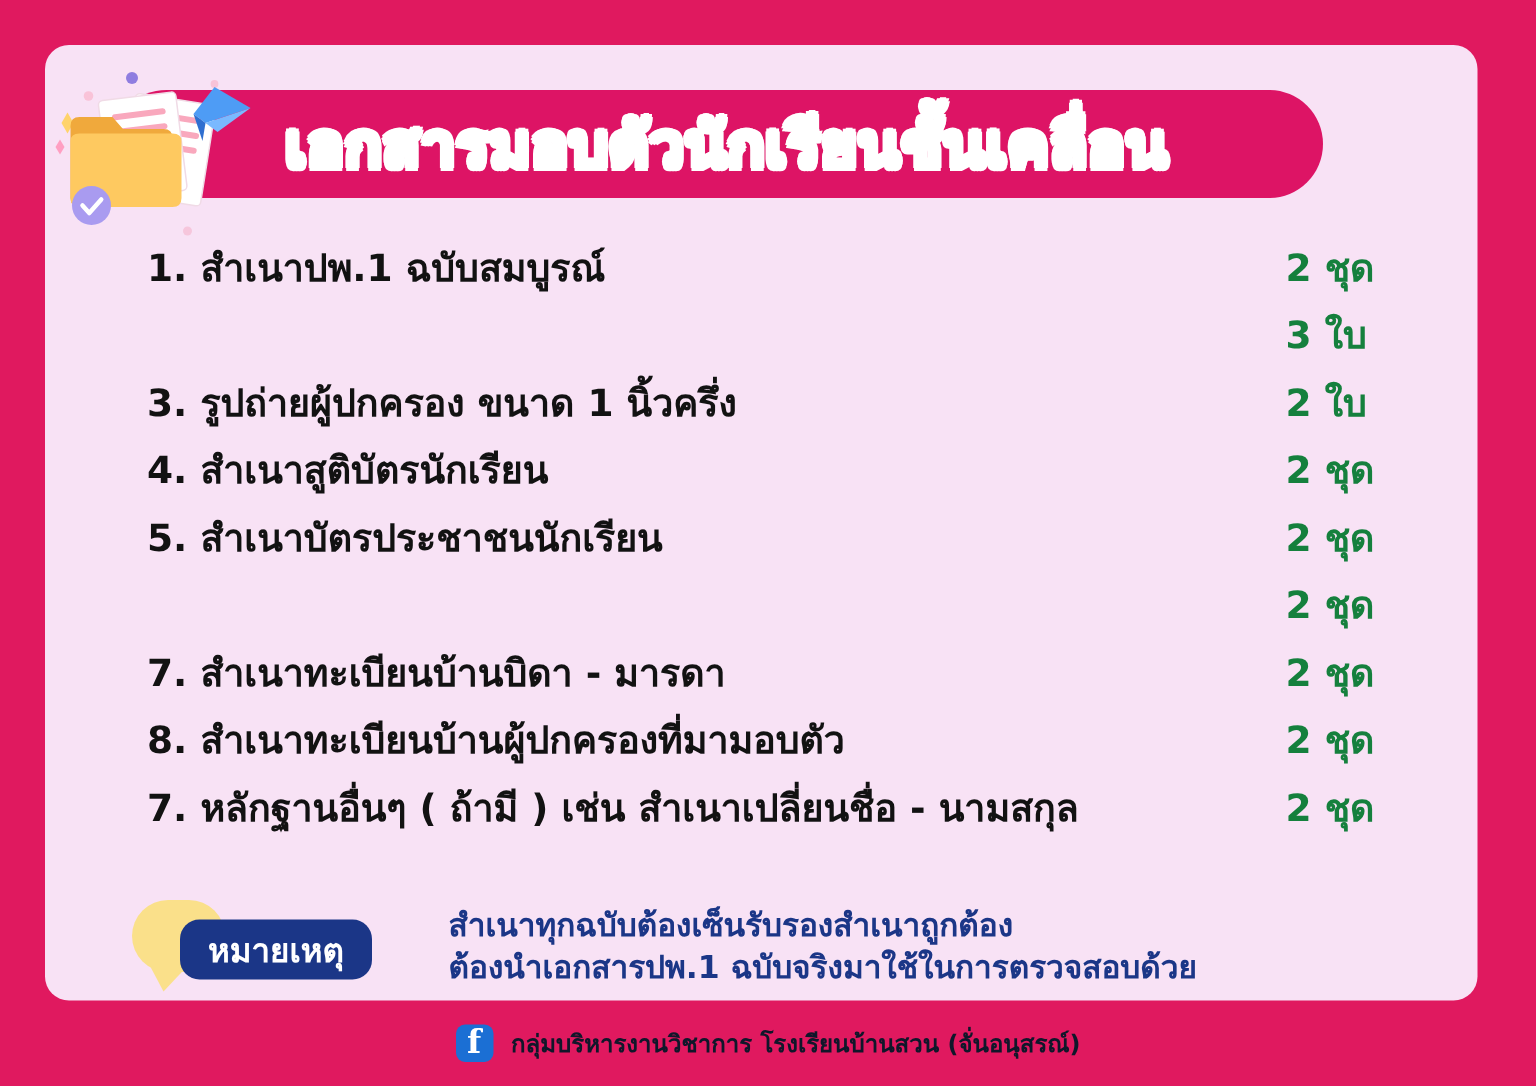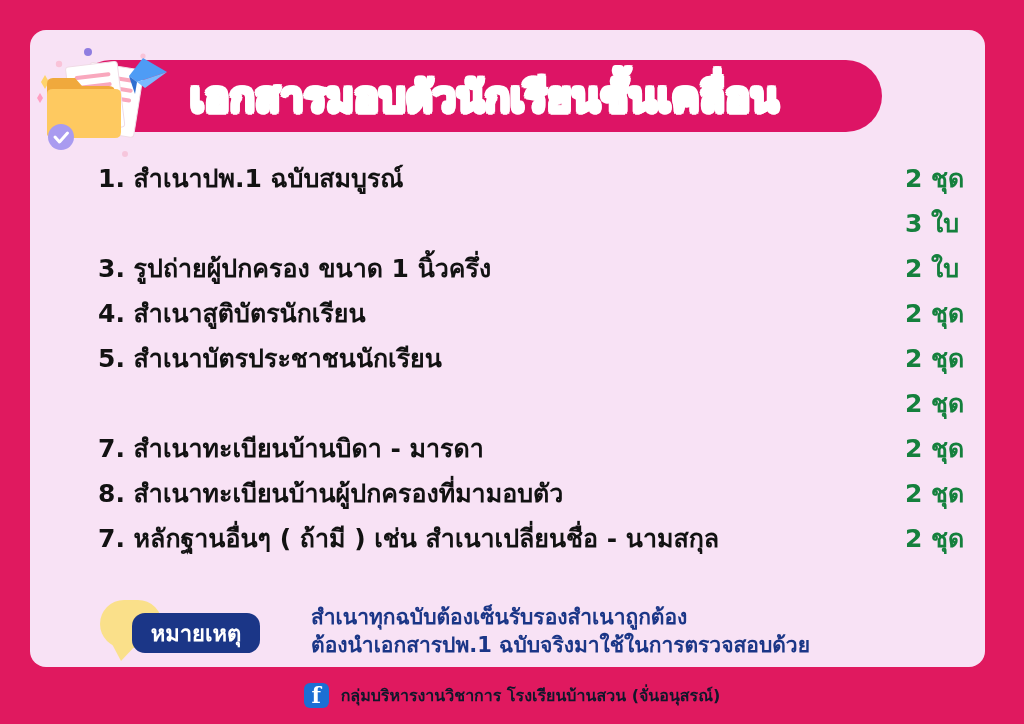--- a/index.html
+++ b/index.html
@@ -61,20 +61,21 @@
   #doc-list {
     position:absolute;
     left:0; top:128px;
     width:100%;
   }
   .doc-row {
     display:flex;
     align-items:baseline;
     height:45px;
     padding-left:68px;
+    padding-right:48px;
   }
   .doc-label {
     color:#121212;
     font-size:25px;
     font-weight:bold;
     white-space:nowrap;
     flex:0 0 auto;
   }
   .doc-spacer { flex:1 1 auto; }
   .doc-qty {
@@ -83,21 +84,21 @@
     font-weight:bold;
     white-space:nowrap;
     flex:0 0 auto;
     text-align:left;
     width:80px;
   }
 
   
   #note-block {
     position:absolute;
-    left:16px; top:570px;
+    left:4px; top:570px;
     width:100%;
     height:70px;
     display:flex;
     align-items:flex-start;
     padding-left:48px;
   }
   #note-badge-wrap {
     position:relative;
     width:175px;
     height:62px;

